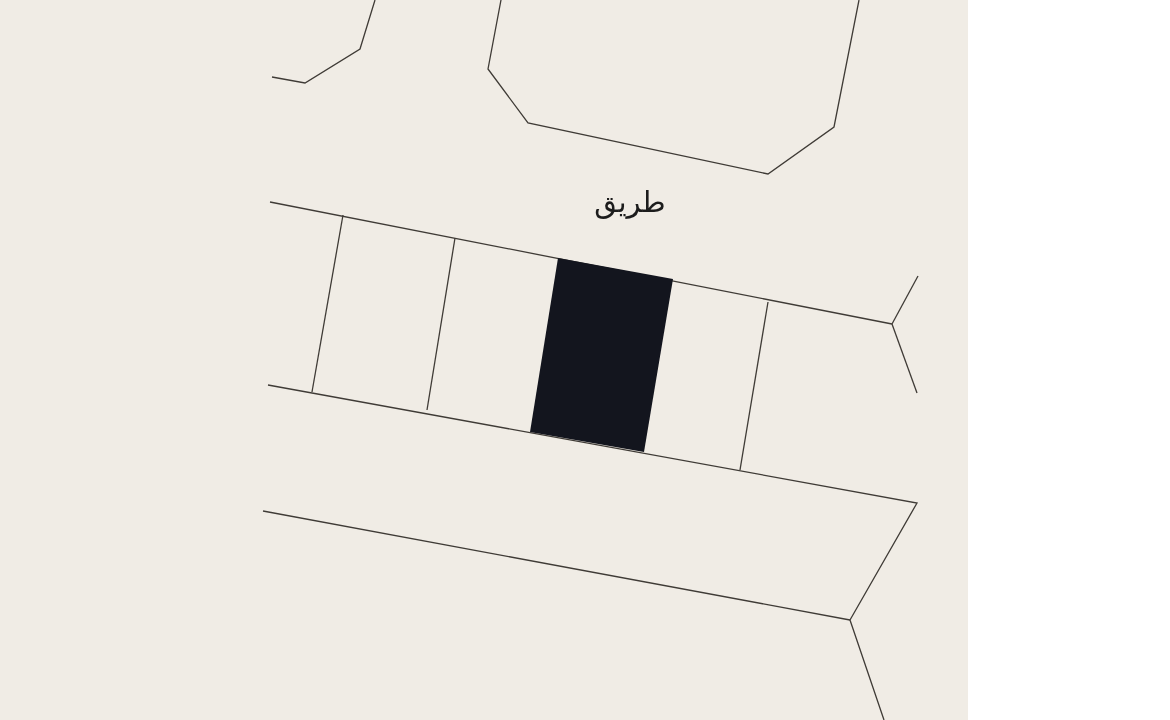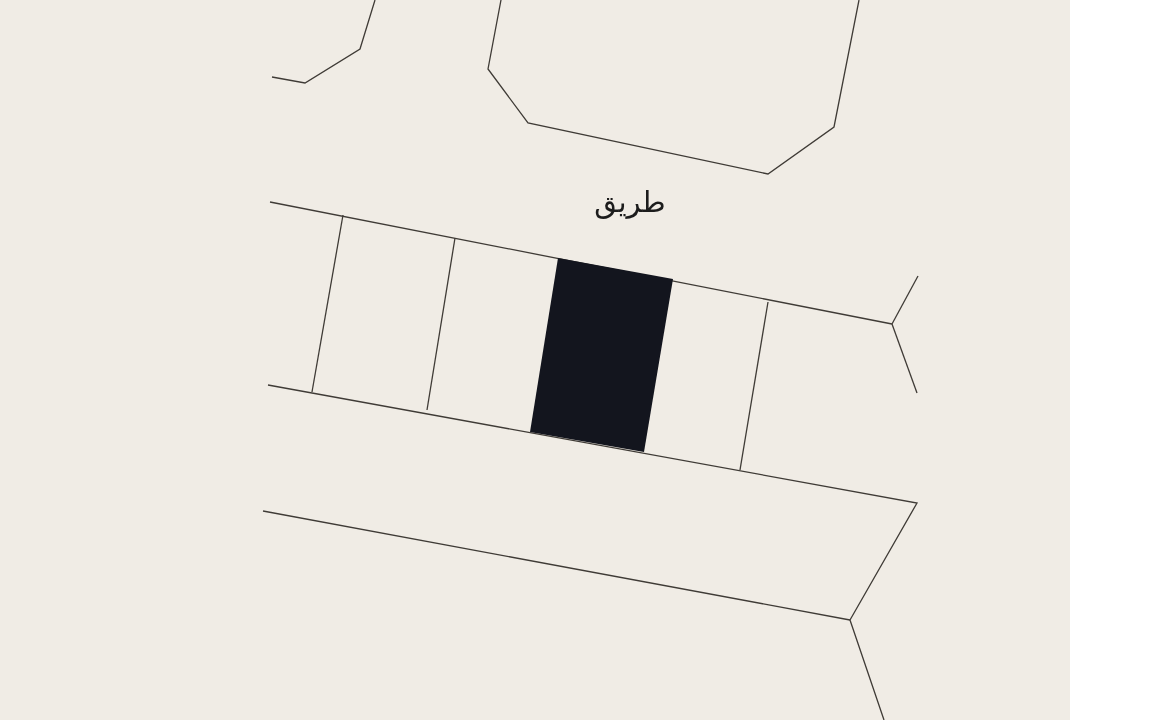--- a/index.html
+++ b/index.html
@@ -5,21 +5,21 @@
   html, body {
     margin: 0;
     padding: 0;
     width: 1170px;
     height: 720px;
     overflow: hidden;
     font-family: "DejaVu Sans", sans-serif;
   }
   .map-viewport {
     position: relative;
-    width: 1070px;
+    width: 968px;
     height: 720px;
   }
   .map-viewport svg {
     position: absolute;
     inset: 0;
     display: block;
   }
   .road-label {
     font-family: "DejaVu Sans", "DejaVu Serif", sans-serif;
     direction: rtl;

